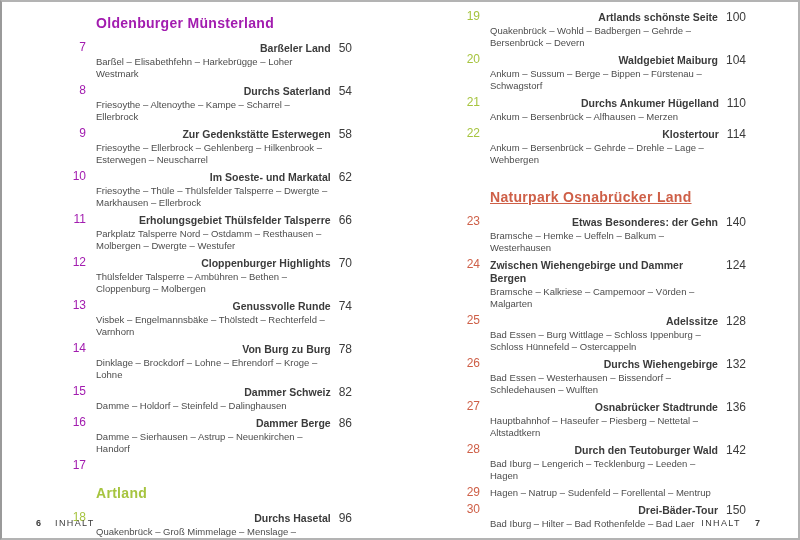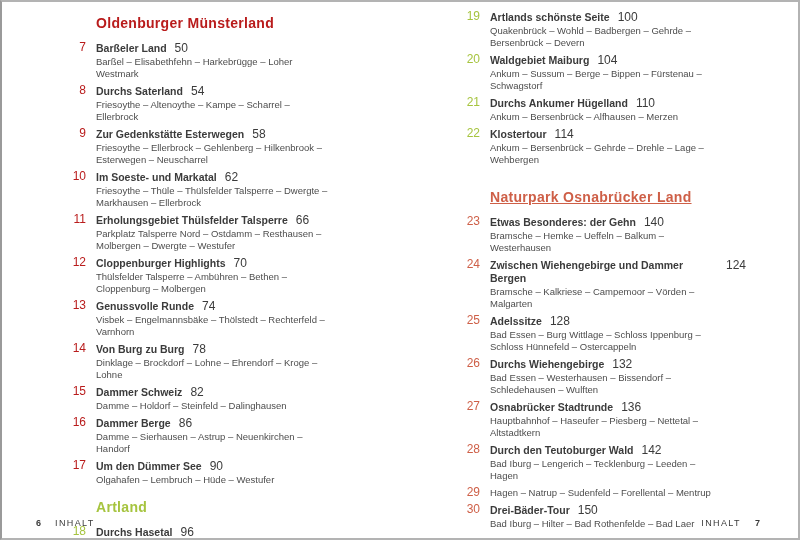--- a/index.html
+++ b/index.html
@@ -29,29 +29,29 @@
   }
   h2.mt { margin-top: 14px; }
   .page-right h2.section-heading { margin-top: 24px; text-decoration: underline; }
 
   .entry { display: flex; margin-bottom: 4px; }
   .entry-num {
     flex: none; width: 28px; text-align: right;
     font-weight: 400; font-size: 12px; line-height: 13px;
   }
   .entry-body { flex: 1; margin-left: 10px; }
-  .entry-head { display: flex; justify-content: flex-start; align-items: baseline; }
+  .entry-head { display: flex; justify-content: flex-end; align-items: baseline; }
   .entry-title { font-weight: 700; font-size: 10.5px; line-height: 13px; color: #3b3b3b; }
   .entry-page { flex: none; margin-left: 8px; font-size: 12px; color: #3b3b3b; }
   .entry-sub {
     font-size: 9.5px; line-height: 12px; color: #4d4d4d;
     padding-right: 22px; margin-top: 1px;
   }
 
-  .sec-oldenburger .entry-num, h2.oldenburger { color: #b91c1c; }
+  .sec-oldenburger .entry-num, h2.oldenburger { color: #a21caf; }
   .sec-artland .entry-num,     h2.artland     { color: #A6C43F; }
   .sec-naturpark .entry-num,   h2.naturpark   { color: #CE5F47; }
 
   .end-matter { margin: 14px 0 0 38px; }
   .end-row { font-size: 10.5px; line-height: 15px; }
   .end-label { font-weight: 700; margin-right: 6px; }
 
   .footer {
     position: absolute; bottom: 12px;
     display: flex; align-items: baseline; gap: 14px;
@@ -177,27 +177,20 @@
           <div class="entry-head">
             <span class="entry-title">Dammer Berge</span>
             <span class="entry-page">86</span>
           </div>
           <div class="entry-sub">Damme – Sierhausen – Astrup – Neuenkirchen – Handorf</div>
         </div>
       </div>
 
       <div class="entry">
         <span class="entry-num">17</span>
-        <div class="entry-body">
-          <div class="entry-head">
-            <span class="entry-title">Um den Dümmer See</span>
-            <span class="entry-page">90</span>
-          </div>
-          <div class="entry-sub">Olgahafen – Lembruch – Hüde – Westufer</div>
-        </div>
       </div>
     </div>
 
   <h2 class="section-heading artland mt">Artland</h2>
 
   <div class="sec-artland">
 
       <div class="entry">
         <span class="entry-num">18</span>
         <div class="entry-body">

